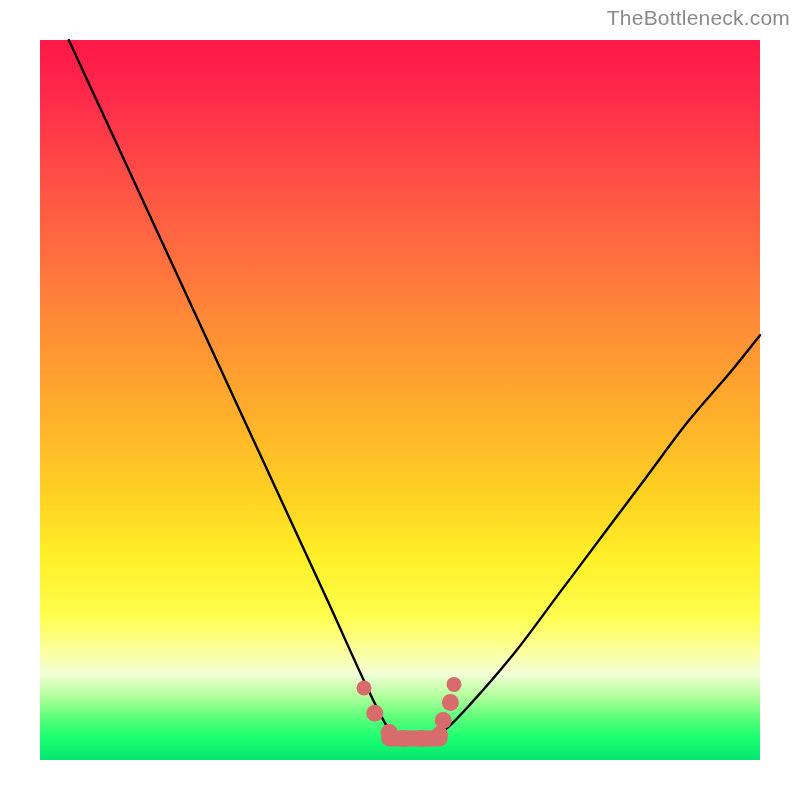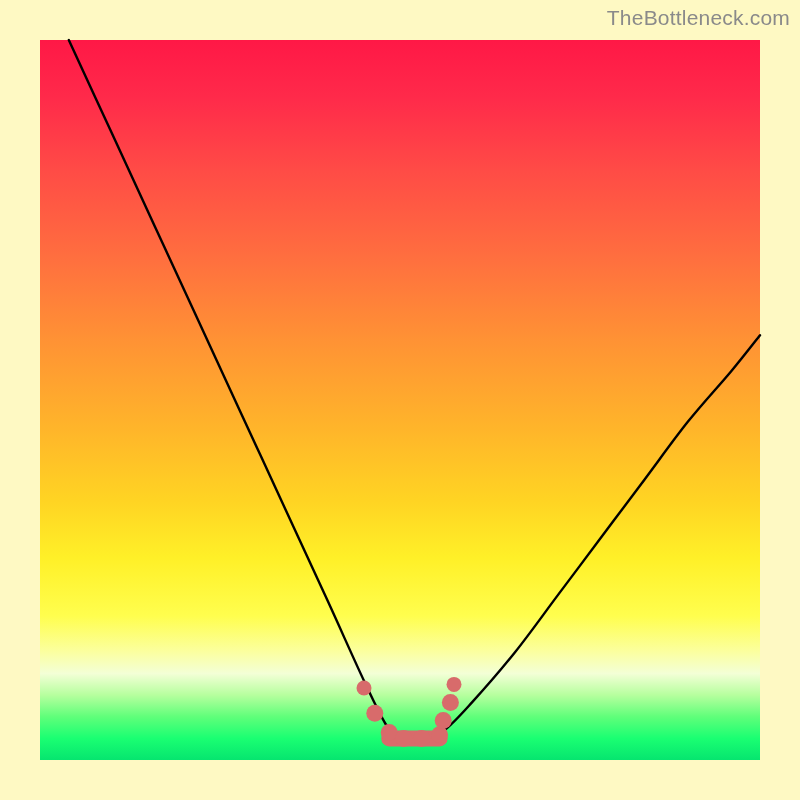--- a/index.html
+++ b/index.html
@@ -8,21 +8,21 @@
     width: 800px;
     height: 800px;
     overflow: hidden;
     background: #000;
     font-family: Arial, Helvetica, sans-serif;
   }
   .frame {
     position: relative;
     width: 800px;
     height: 800px;
-    background: #fef9c3;
+    background: #ffffff;
   }
   .plot-area {
     position: absolute;
     left: 40px;
     top: 40px;
     width: 720px;
     height: 720px;
     
     background: linear-gradient(to bottom,
       #ff1846 0%,

